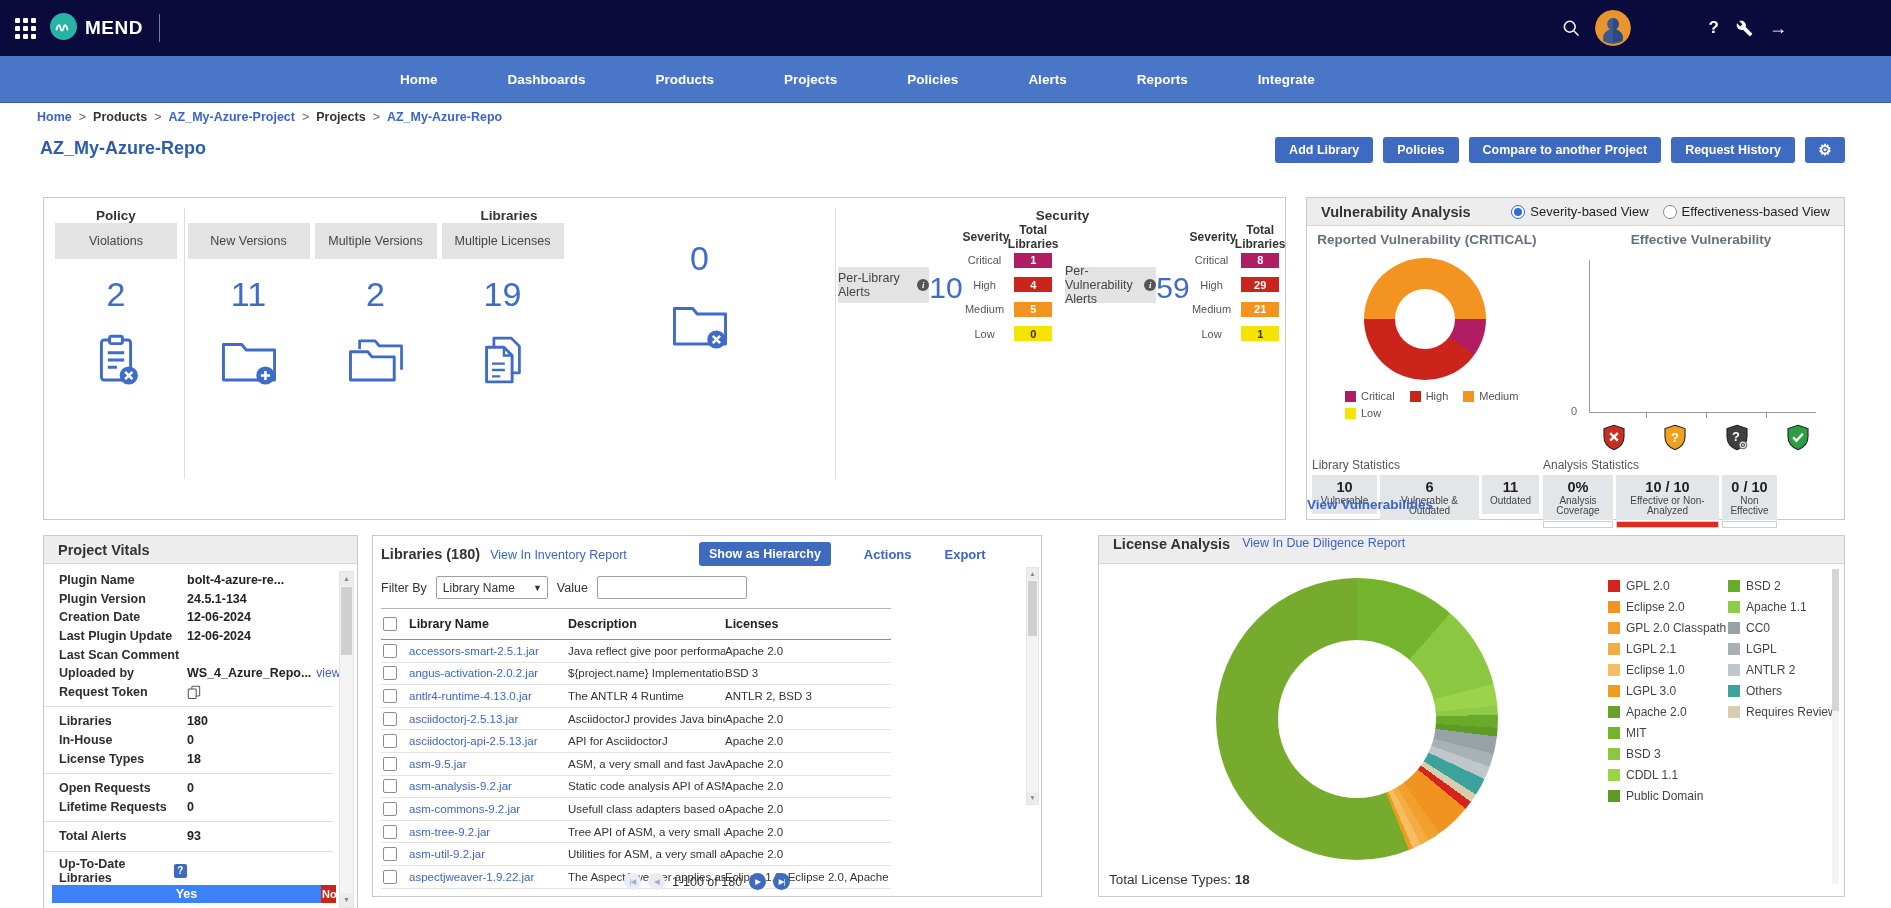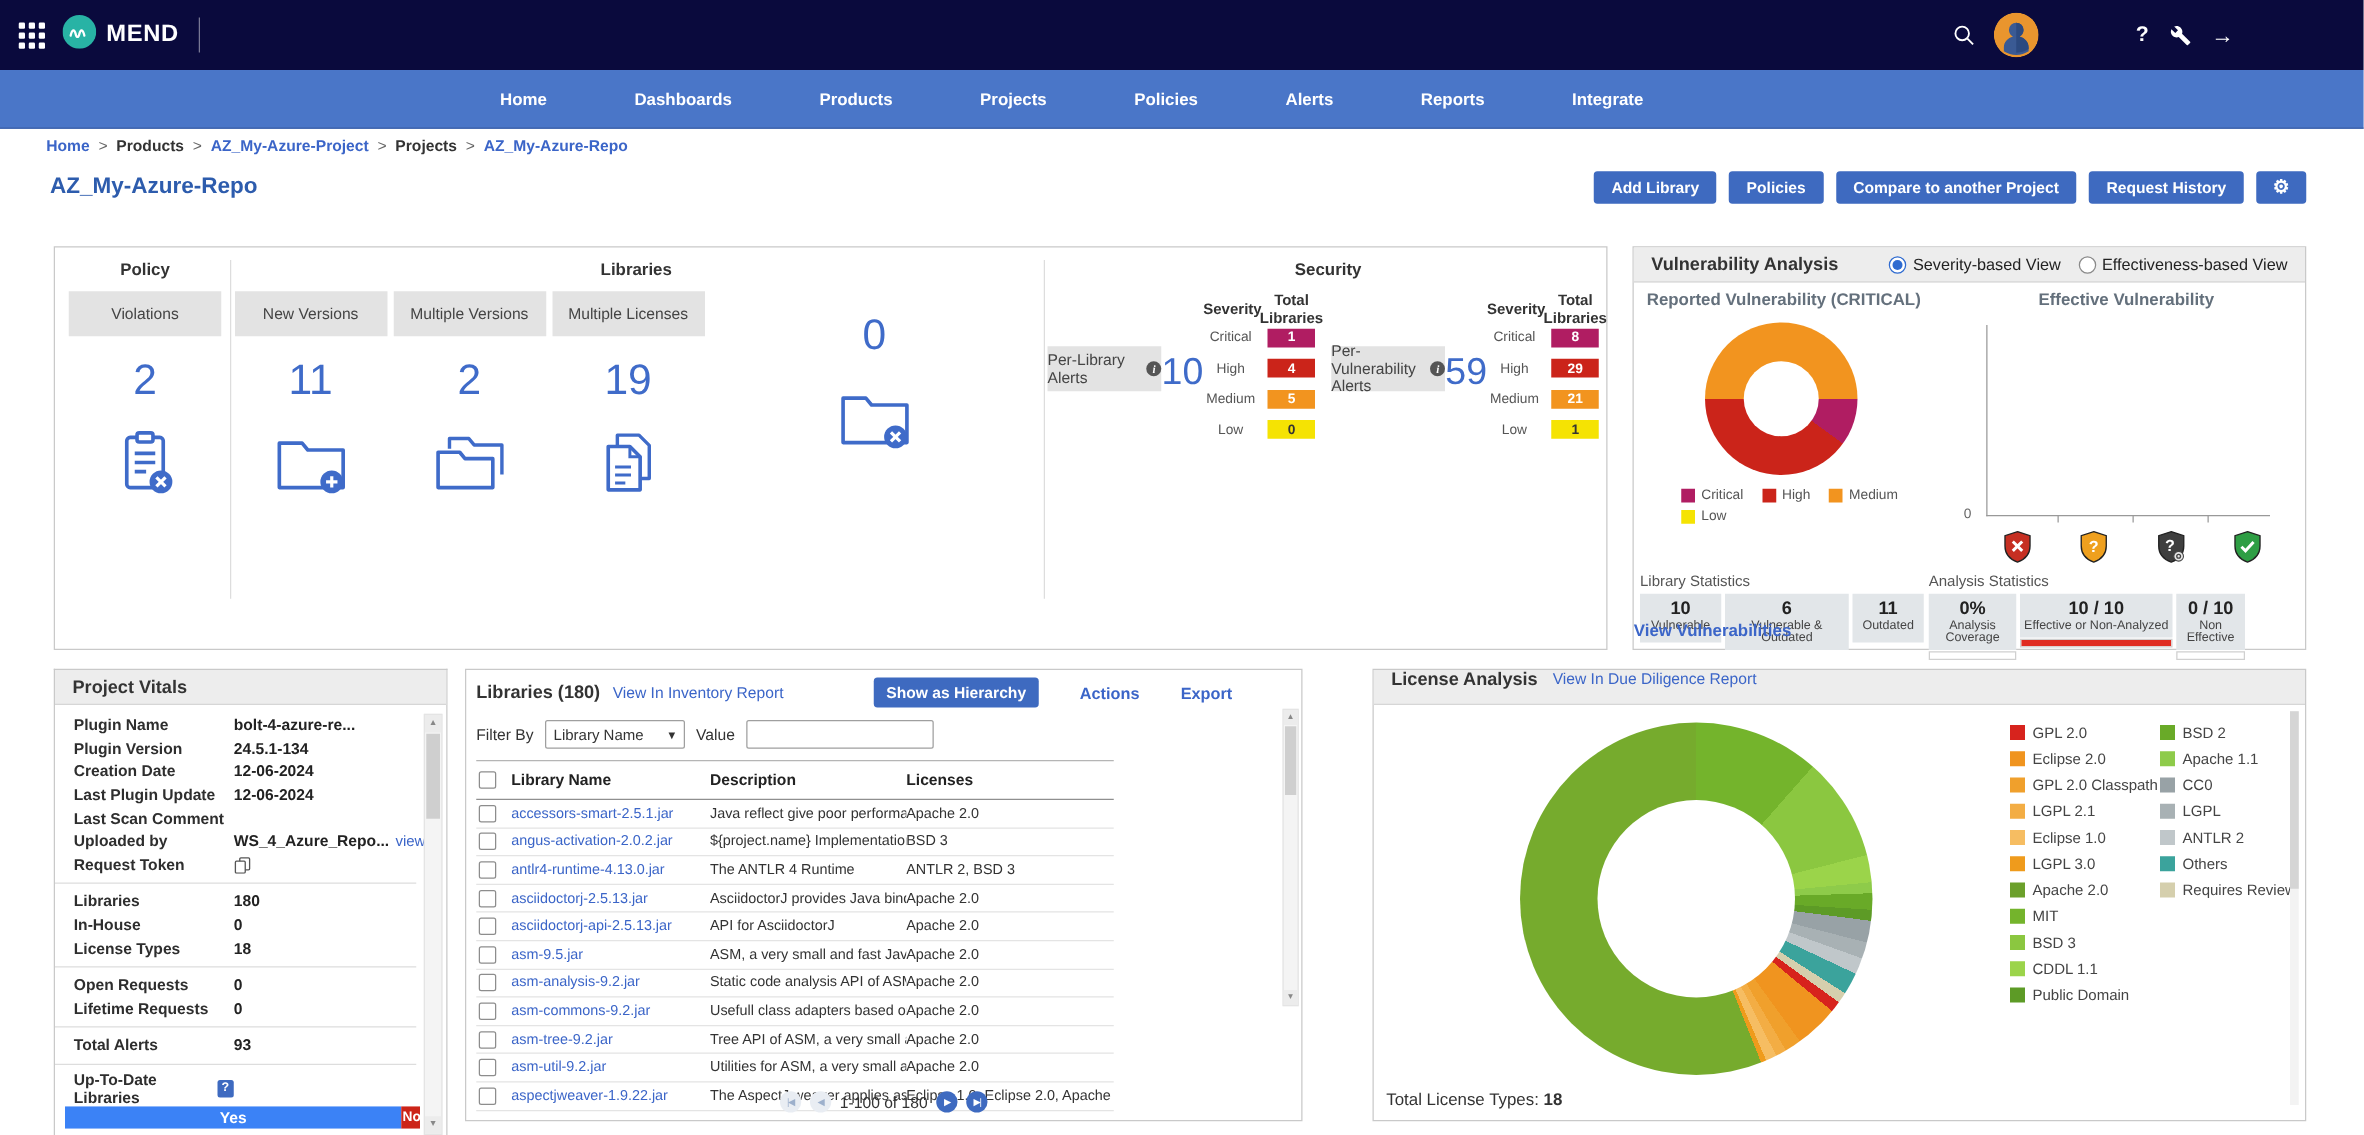--- a/index.html
+++ b/index.html
@@ -33,21 +33,21 @@
   .btn-gear{width:40px;padding:0;font-size:15px;line-height:26px}
   
   .panel{position:absolute;background:#fff;border:1px solid #c9c9c9;box-sizing:border-box}
   .panel-head{height:28px;background:#ededed;border-bottom:1px solid #d6d6d6;display:flex;align-items:center;padding:0 14px;box-sizing:border-box}
   .panel-title{font-size:14.5px;font-weight:700;color:#333;white-space:nowrap}
   
   #panel-alerts{left:43px;top:197px;width:1243px;height:323px}
   .pa-body{position:relative;height:293px}
   .pa-vdiv{position:absolute;top:10px;bottom:12px;width:1px;background:#ddd}
   .pa-group{position:absolute;top:10px}
-  .pa-group-label{text-align:center;font-size:13.5px;font-weight:700;color:#333;margin-bottom:10px}
+  .pa-group-label{text-align:center;font-size:13.5px;font-weight:700;color:#333;}
   .pa-cols{display:flex;gap:5px;justify-content:center}
   .pa-col{width:122px;display:flex;flex-direction:column;align-items:center}
   .pa-col.wide{width:262px}
   .pa-cell{width:100%;background:#e3e3e3;height:36px;display:flex;align-items:center;justify-content:center;font-size:12.5px;color:#444;gap:6px;box-sizing:border-box}
   .pa-num{font-size:34px;color:#3f6bc9;margin-top:16px;font-weight:500}
   .pa-icon{margin-top:18px;height:64px}
   .pa-icon svg{width:62px;height:56px}
   .info-i{width:12px;height:12px;border-radius:50%;background:#555;color:#fff;font-size:9px;font-weight:700;font-style:italic;display:inline-flex;align-items:center;justify-content:center;font-family:"Liberation Serif",serif;flex:none}
   .sec-col{width:222px;display:flex;flex-direction:row;align-items:center}
   .sec-num{font-size:30px;color:#3f6bc9;margin-top:6px;font-weight:500}
@@ -87,21 +87,21 @@
   .stat-item{display:flex;flex-direction:column}
   .stat-box{background:#e2e6e9;text-align:center;padding-top:4px;min-height:35px;box-sizing:border-box}
   .stat-box .sv{font-size:14.5px;font-weight:700;color:#222}
   .stat-box .sl{font-size:10px;color:#444;padding:1px 2px 4px;line-height:10px}
   .stat-bar{height:5px;background:#fff;border:1px solid #d0d0d0;margin-top:1px;overflow:hidden}
   .stat-bar .fill{height:100%;background:#e02b20}
   #lib-stats .stat-item:nth-of-type(1) .stat-box{width:65px;min-height:39px}
   #lib-stats .stat-item:nth-of-type(2) .stat-box{width:99px;min-height:39px}
   #lib-stats .stat-item:nth-of-type(3) .stat-box{width:57px;min-height:39px}
   #an-stats .stat-item:nth-of-type(1) .stat-box{width:70px}
-  #an-stats .stat-item:nth-of-type(2) .stat-box{width:122px}
+  #an-stats .stat-item:nth-of-type(2) .stat-box{width:103px}
   #an-stats .stat-item:nth-of-type(3) .stat-box{width:55px}
   .view-vulns{position:absolute;bottom:7px;left:0;width:100%;font-size:13.5px;color:#3b65c8;cursor:pointer;font-weight:600}
   
   #panel-vitals{left:43px;top:535px;width:315px;height:373px;border-bottom:none}
   .pv-body{position:absolute;top:35px;left:0;right:24px}
   .pv-row{display:flex;align-items:center;min-height:18.6px;padding-left:15px;font-size:12.5px;font-weight:700;color:#2e2e2e}
   .pv-row.sep{border-top:1px solid #ddd;margin-top:5px;padding-top:5px}
   .pv-row .lbl{width:128px;flex:none;display:flex;align-items:center;gap:5px}
   .pv-row .val{color:#222;white-space:nowrap;display:flex;align-items:center}
   .pv-link{color:#3b65c8;font-weight:400;font-size:12px;margin-left:5px;cursor:pointer}

